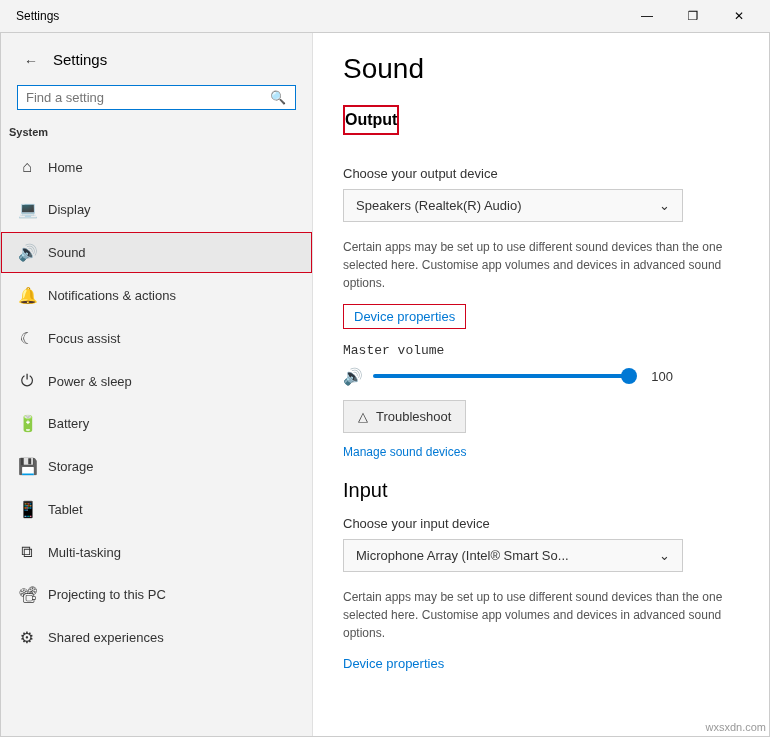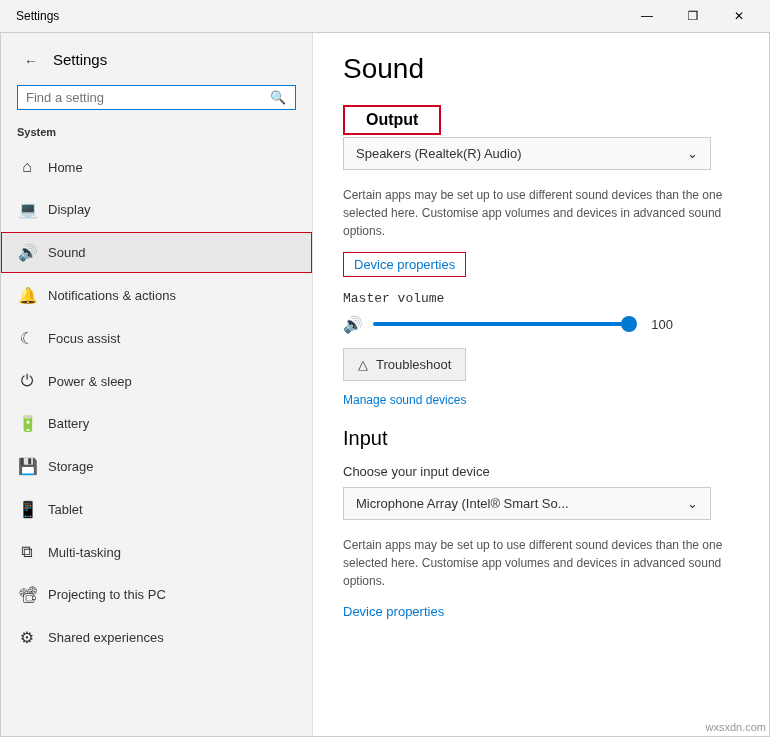--- a/index.html
+++ b/index.html
@@ -108,21 +108,21 @@
     }
     .search-icon-box {
       color: #666;
       font-size: 13px;
     }
 
     .sidebar-section-label {
       font-size: 11px;
       font-weight: 700;
       color: #333;
-      padding: 4px 16px 8px 16px;
+      padding: 4px 16px 8px 8px;
       text-transform: none;
     }
 
     .sidebar-item {
       display: flex;
       align-items: center;
       padding: 10px 16px;
       gap: 12px;
       cursor: pointer;
       font-size: 13px;
@@ -156,43 +156,43 @@
       font-size: 28px;
       font-weight: 300;
       color: #000;
       margin-bottom: 20px;
     }
 
     .section-header {
       font-size: 16px;
       font-weight: 600;
       color: #000;
-      padding: 4px 21px;
+      padding: 4px 0;
       border: 2px solid #d0021b;
       display: inline-block;
-      margin-bottom: 2px;
+      margin-bottom: 31px;
     }
 
     .label-text {
       font-size: 13px;
       color: #333;
       margin-bottom: 8px;
     }
 
     .dropdown {
       display: flex;
       align-items: center;
       justify-content: space-between;
       border: 1px solid #ccc;
       padding: 8px 12px;
       background: #f9f9f9;
       cursor: pointer;
       font-size: 13px;
       color: #333;
-      width: 368px;
+      width: 340px;
       margin-bottom: 12px;
     }
 
     .info-text {
       font-size: 12px;
       color: #555;
       max-width: 400px;
       line-height: 1.5;
       margin-bottom: 12px;
       margin-top: 16px;
@@ -376,20 +376,21 @@
       <span class="sidebar-item-label">Shared experiences</span>
     </div>
   </div>
 
   <div class="main-content">
     <h1 class="page-title">Sound</h1>
 
     <div>
       <div class="section-header">Output</div>
 
+      <p class="label-text">Choose your output device</p>
 
       <div class="dropdown">
         <span>Speakers (Realtek(R) Audio)</span>
         <span>⌄</span>
       </div>
 
       <p class="info-text">Certain apps may be set up to use different sound devices than the one selected here. Customise app volumes and devices in advanced sound options.</p>
 
       <a class="device-properties-link">Device properties</a>
 

